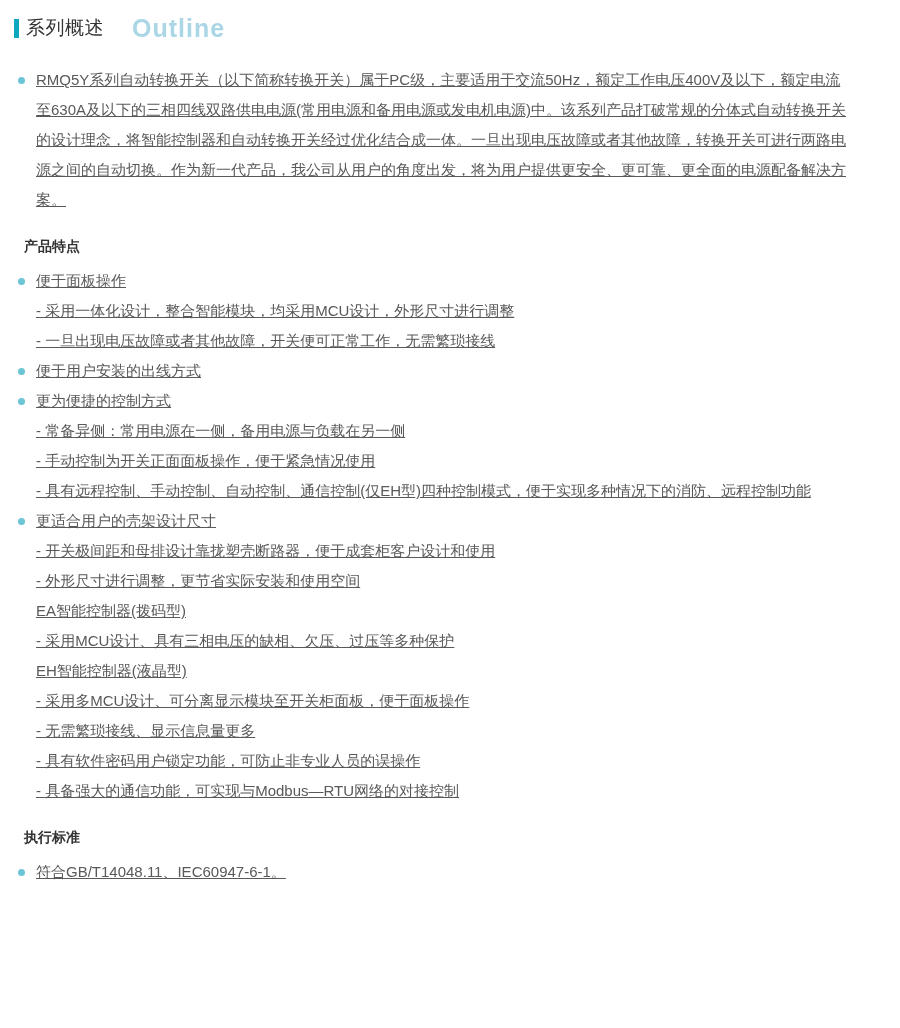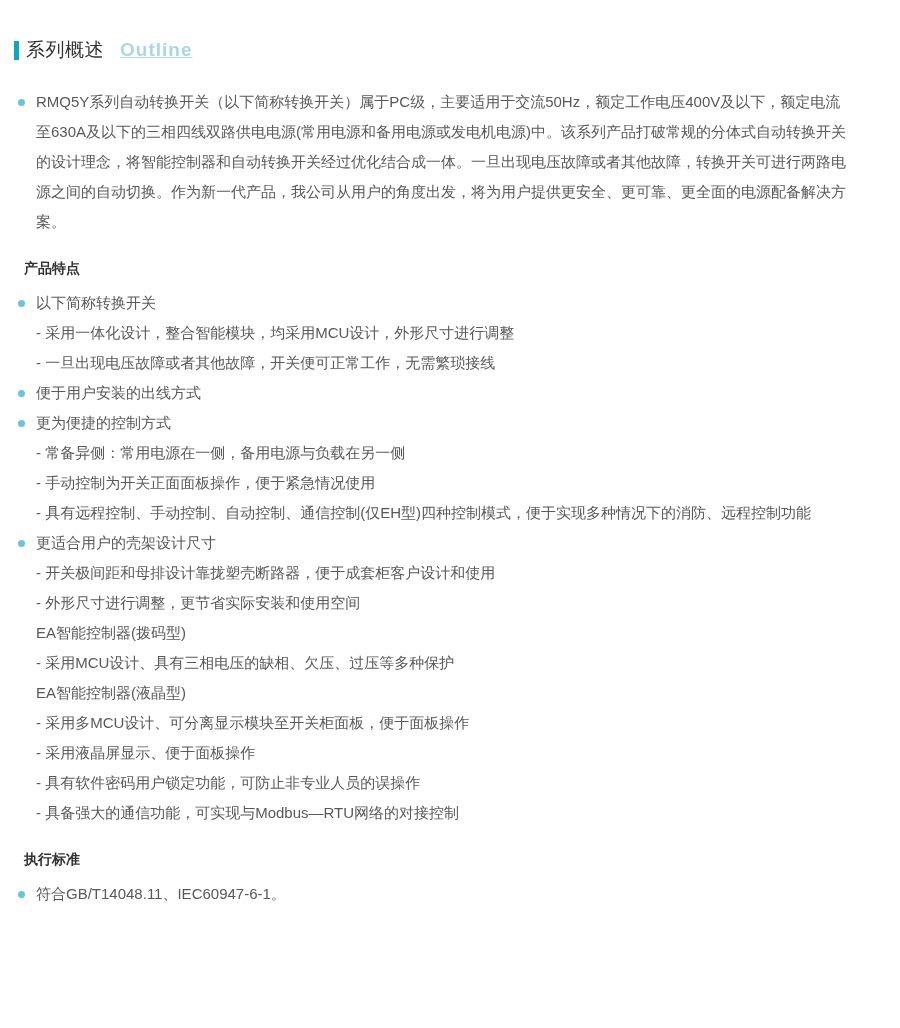--- a/index.html
+++ b/index.html
@@ -15,21 +15,21 @@
   body{
     background:var(--bg);
     font-family:"Liberation Sans","DejaVu Sans",sans-serif;
   }
   .page{
     position:relative;
     width:900px;
     height:920px;
     background:var(--bg);
     overflow:hidden;
-    padding-top:38px;
+    padding-top:16px;
   }
   
   .title-row{
     display:flex;
     align-items:center;
     margin-left:14px;
     height:24px;
   }
   .title-bar{
     display:inline-block;
@@ -37,35 +37,35 @@
     height:19px;
     background:var(--accent);
     margin-right:7px;
   }
   .title-zh{
     font-size:19px;
     color:var(--heading);
     letter-spacing:0.5px;
   }
   .title-en{
-    font-size:19px;
+    font-size:25px;
     font-weight:bold;
     color:var(--title-en);
-    margin-left:16px;
+    margin-left:28px;
     letter-spacing:1px;
-    text-decoration:underline;
   }
   
   .row{
     position:relative;
     padding-left:36px;
     padding-right:48px;
     line-height:30px;
     font-size:15px;
     color:var(--body);
+    text-decoration:underline;
   }
   .row .dot{
     position:absolute;
     left:18px;
     top:12px;
     width:7px;
     height:7px;
     border-radius:50%;
     background:var(--bullet);
   }
@@ -90,35 +90,35 @@
     <span class="title-en">Outline</span>
   </div>
 
   <div class="row intro">
     <span class="dot"></span>
     <span>RMQ5Y系列自动转换开关（以下简称转换开关）属于PC级，主要适用于交流50Hz，额定工作电压400V及以下，额定电流至630A及以下的三相四线双路供电电源(常用电源和备用电源或发电机电源)中。该系列产品打破常规的分体式自动转换开关的设计理念，将智能控制器和自动转换开关经过优化结合成一体。一旦出现电压故障或者其他故障，转换开关可进行两路电源之间的自动切换。作为新一代产品，我公司从用户的角度出发，将为用户提供更安全、更可靠、更全面的电源配备解决方案。</span>
   </div>
 
   <div>
       <div class="section-heading">产品特点</div>
-      <div class="row bullet"><span class="dot"></span><span>以下简称转换开关</span></div>
+      <div class="row bullet"><span class="dot"></span><span>便于面板操作</span></div>
       <div class="row sub"><span>- 采用一体化设计，整合智能模块，均采用MCU设计，外形尺寸进行调整</span></div>
       <div class="row sub"><span>- 一旦出现电压故障或者其他故障，开关便可正常工作，无需繁琐接线</span></div>
       <div class="row bullet"><span class="dot"></span><span>便于用户安装的出线方式</span></div>
       <div class="row bullet"><span class="dot"></span><span>更为便捷的控制方式</span></div>
       <div class="row sub"><span>- 常备异侧：常用电源在一侧，备用电源与负载在另一侧</span></div>
       <div class="row sub"><span>- 手动控制为开关正面面板操作，便于紧急情况使用</span></div>
       <div class="row sub"><span>- 具有远程控制、手动控制、自动控制、通信控制(仅EH型)四种控制模式，便于实现多种情况下的消防、远程控制功能</span></div>
       <div class="row bullet"><span class="dot"></span><span>更适合用户的壳架设计尺寸</span></div>
       <div class="row sub"><span>- 开关极间距和母排设计靠拢塑壳断路器，便于成套柜客户设计和使用</span></div>
       <div class="row sub"><span>- 外形尺寸进行调整，更节省实际安装和使用空间</span></div>
       <div class="row plain"><span>EA智能控制器(拨码型)</span></div>
       <div class="row sub"><span>- 采用MCU设计、具有三相电压的缺相、欠压、过压等多种保护</span></div>
-      <div class="row plain"><span>EA智能控制器(液晶型)</span></div>
+      <div class="row plain"><span>EH智能控制器(液晶型)</span></div>
       <div class="row sub"><span>- 采用多MCU设计、可分离显示模块至开关柜面板，便于面板操作</span></div>
-      <div class="row sub"><span>- 采用液晶屏显示、便于面板操作</span></div>
+      <div class="row sub"><span>- 无需繁琐接线、显示信息量更多</span></div>
       <div class="row sub"><span>- 具有软件密码用户锁定功能，可防止非专业人员的误操作</span></div>
       <div class="row sub"><span>- 具备强大的通信功能，可实现与Modbus—RTU网络的对接控制</span></div>
       <div class="section-heading">执行标准</div>
       <div class="row bullet"><span class="dot"></span><span>符合GB/T14048.11、IEC60947-6-1。</span></div>
     </div>
 
 </div>
 
 </body></html>

